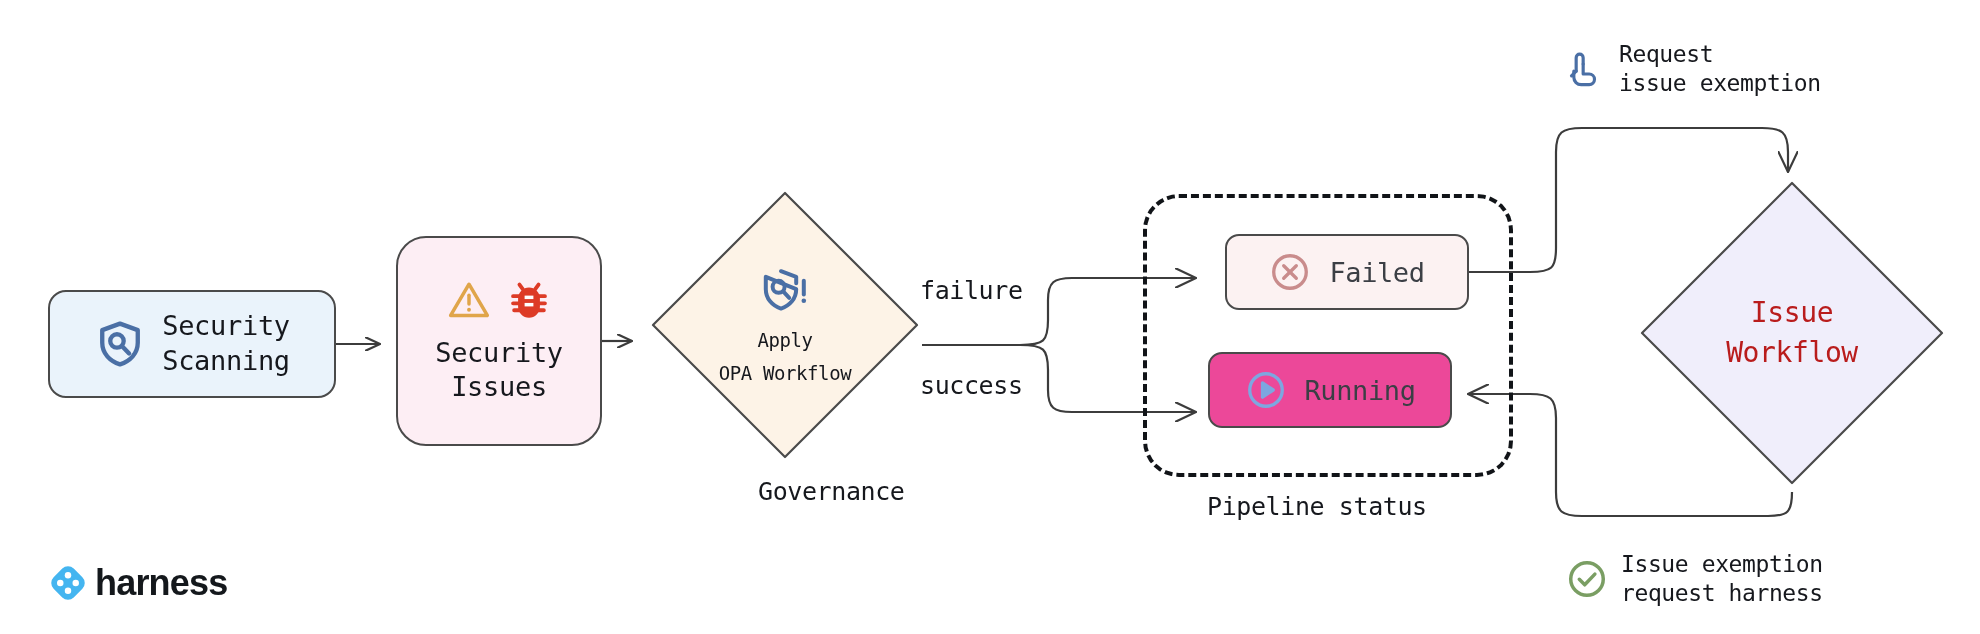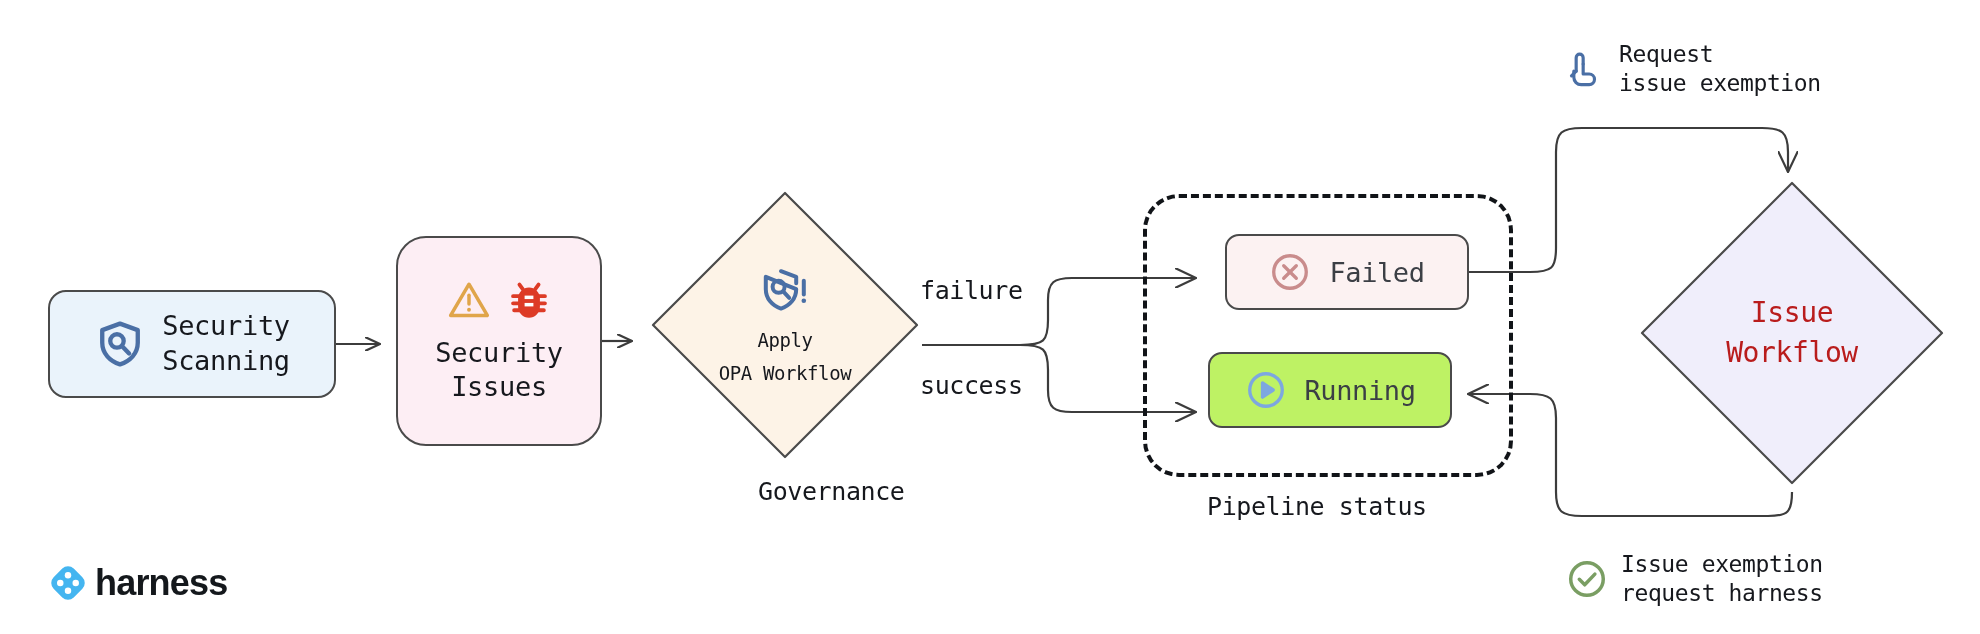--- a/index.html
+++ b/index.html
@@ -114,21 +114,21 @@
     background: #fcf2f2;
     border: 2.2px solid #4a4a4a;
     border-radius: 14px;
     flex-direction: row;
     gap: 18px;
     margin-left: 17px;
   }
   #node-running {
     left: 1208px; top: 352px;
     width: 244px; height: 76px;
-    background: #bef264;
+    background: #ec4899;
     border: 2.2px solid #4a4a4a;
     border-radius: 14px;
     flex-direction: row;
     gap: 18px;
   }
   #node-failed .label, #node-running .label {
     font-size: 27px;
     color: #3b3f45;
     letter-spacing: -0.4px;
   }

